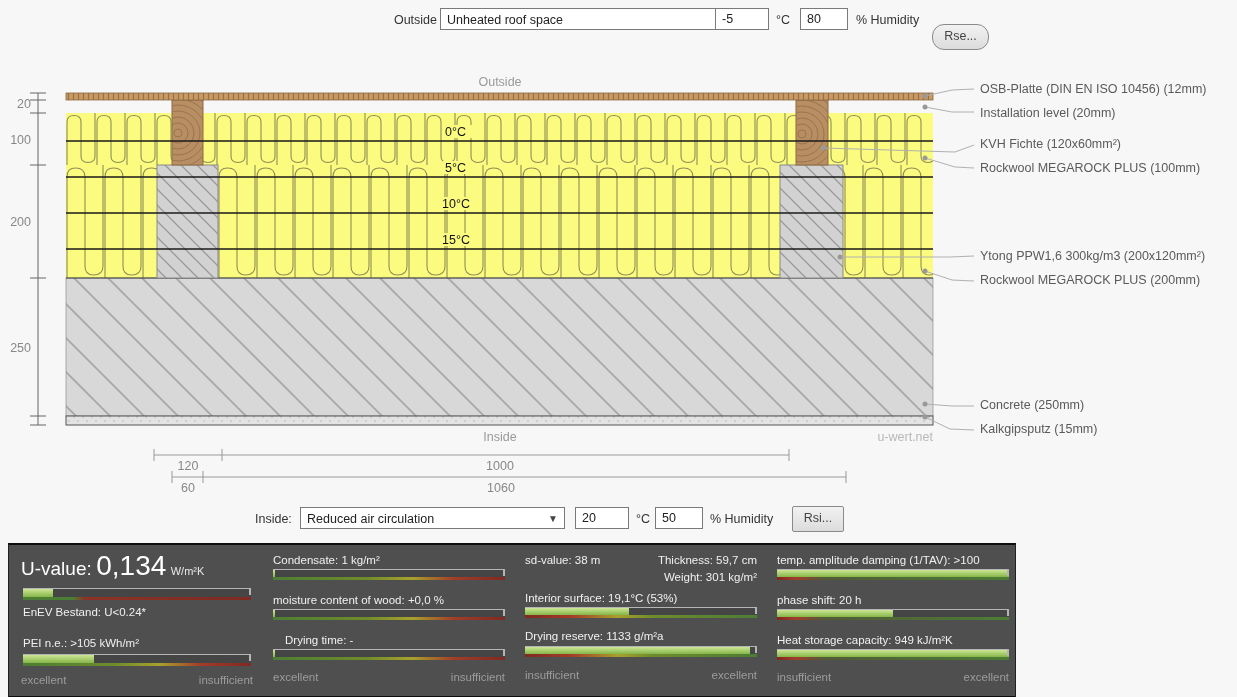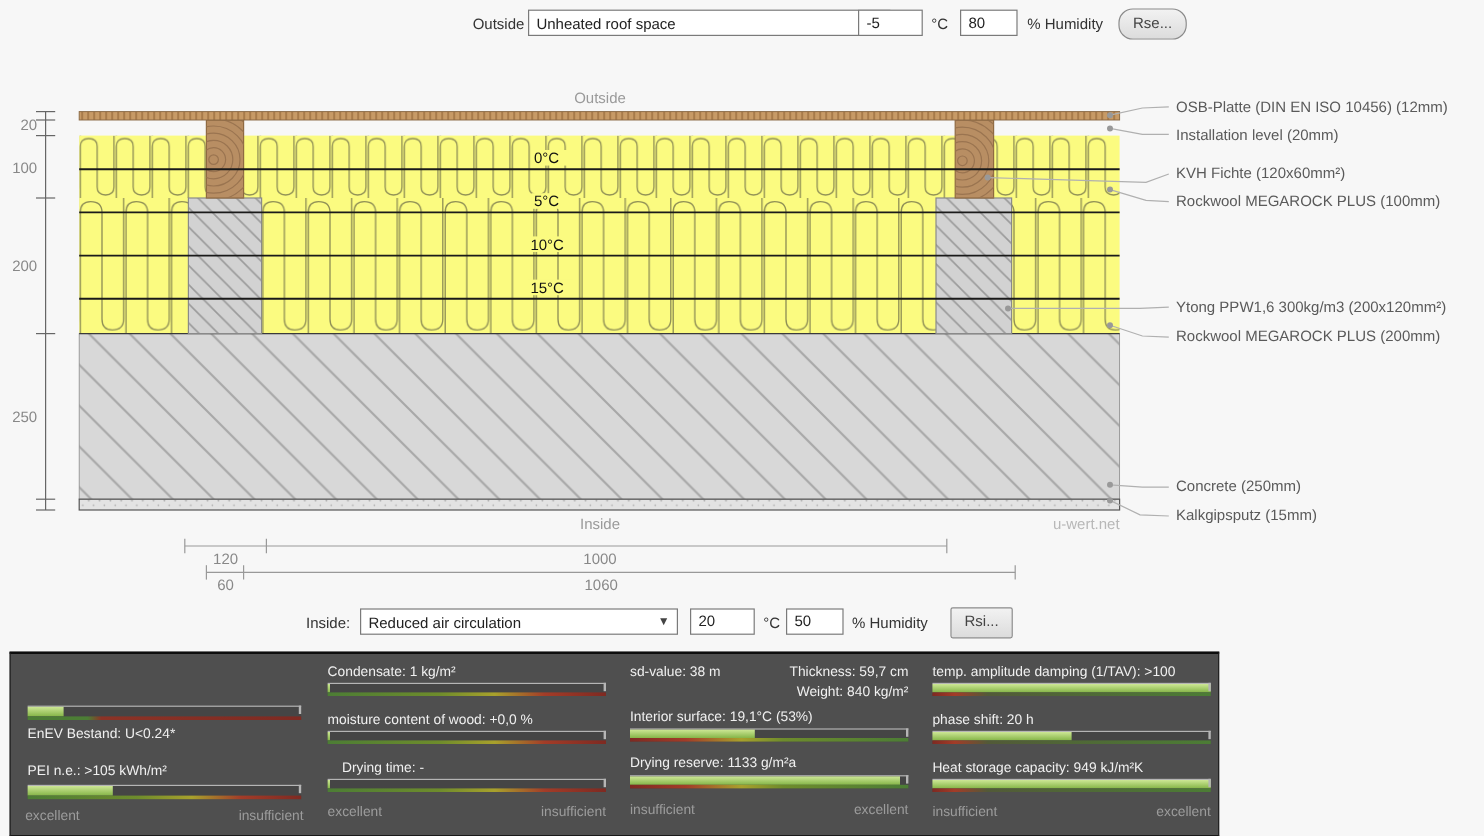--- a/index.html
+++ b/index.html
@@ -202,36 +202,41 @@
 
   <div class="ctl-label" style="right:800px;top:8px;">Outside</div>
   <div class="selectbox" style="left:440px;top:8px;width:302px;">
     <span>Unheated roof space</span>
     <span class="arrow">▼</span>
   </div>
   <input class="inputbox" style="left: 715px; top: 8px; width: 54px;" value="-5">
   <div class="ctl-label" style="left:776px;top:8px;">°C</div>
   <input class="inputbox" style="left: 800px; top: 8px; width: 48px;" value="80">
   <div class="ctl-label" style="left:856px;top:8px;">% Humidity</div>
-  <div class="btn" style="left:932px;top:7px;width:55px;border-radius:12px;">Rse...</div>
+  <div class="btn" style="left:932px;top:24px;width:55px;border-radius:12px;">Rse...</div>
 
   <div class="ctl-label" style="left:255px;top:507px;">Inside:</div>
   <div class="selectbox" style="left:300px;top:507px;width:265px;">
     <span>Reduced air circulation</span>
     <span class="arrow">▼</span>
   </div>
   <input class="inputbox" style="left: 575px; top: 507px; width: 54px;" value="20">
   <div class="ctl-label" style="left:636px;top:507px;">°C</div>
   <input class="inputbox" style="left: 655px; top: 507px; width: 48px;" value="50">
   <div class="ctl-label" style="left:710px;top:507px;">% Humidity</div>
   <div class="btn" style="left:792px;top:506px;width:50px;">Rsi...</div>
 
   <div id="panel">
 
     <div class="col" style="left:12px;width:232px;">
+      <div class="uv-title">
+        <span class="t1">U-value:</span>
+        <span class="t2">0,134</span>
+        <span class="t3">W/m²K</span>
+      </div>
       <div class="bar" style="left:2px;right:2px;top:43px;height:11px;">
         <div class="bar-fill" style="height: 8px; width: 13%;"></div>
         <div class="bar-scale sc-uv"></div>
       </div>
       <div class="plabel" style="left:2px;top:61px;">EnEV Bestand: U&lt;0.24*</div>
       <div class="plabel" style="left:2px;top:92px;">PEI n.e.: &gt;105 kWh/m²</div>
       <div class="bar" style="left:2px;right:2px;top:109px;height:11px;">
         <div class="bar-fill" style="height: 8px; width: 31%;"></div>
         <div class="bar-scale sc-gl"></div>
       </div>
@@ -259,21 +264,21 @@
       </div>
       <div class="pfoot" style="top:126px;">
         <span>excellent</span>
         <span>insufficient</span>
       </div>
     </div>
 
     <div class="col" style="left:516px;width:232px;">
       <div class="plabel" style="left:0;top:9px;">sd-value: 38 m</div>
       <div class="plabel" style="right:0;top:9px;">Thickness: 59,7 cm</div>
-      <div class="plabel" style="right:0;top:26px;">Weight: 840 kg/m²</div>
+      <div class="plabel" style="right:0;top:26px;">Weight: 301 kg/m²</div>
       <div class="plabel" style="left:0;top:47px;">Interior surface: 19,1°C (53%)</div>
       <div class="bar" style="left:0;right:0;top:62px;">
         <div class="bar-fill" style="width: 45%;"></div>
         <div class="bar-scale sc-gr"></div>
       </div>
       <div class="plabel" style="left:0;top:85px;">Drying reserve: 1133 g/m²a</div>
       <div class="bar" style="left:0;right:0;top:101px;">
         <div class="bar-fill" style="width: 97%;"></div>
         <div class="bar-scale sc-gr"></div>
       </div>

